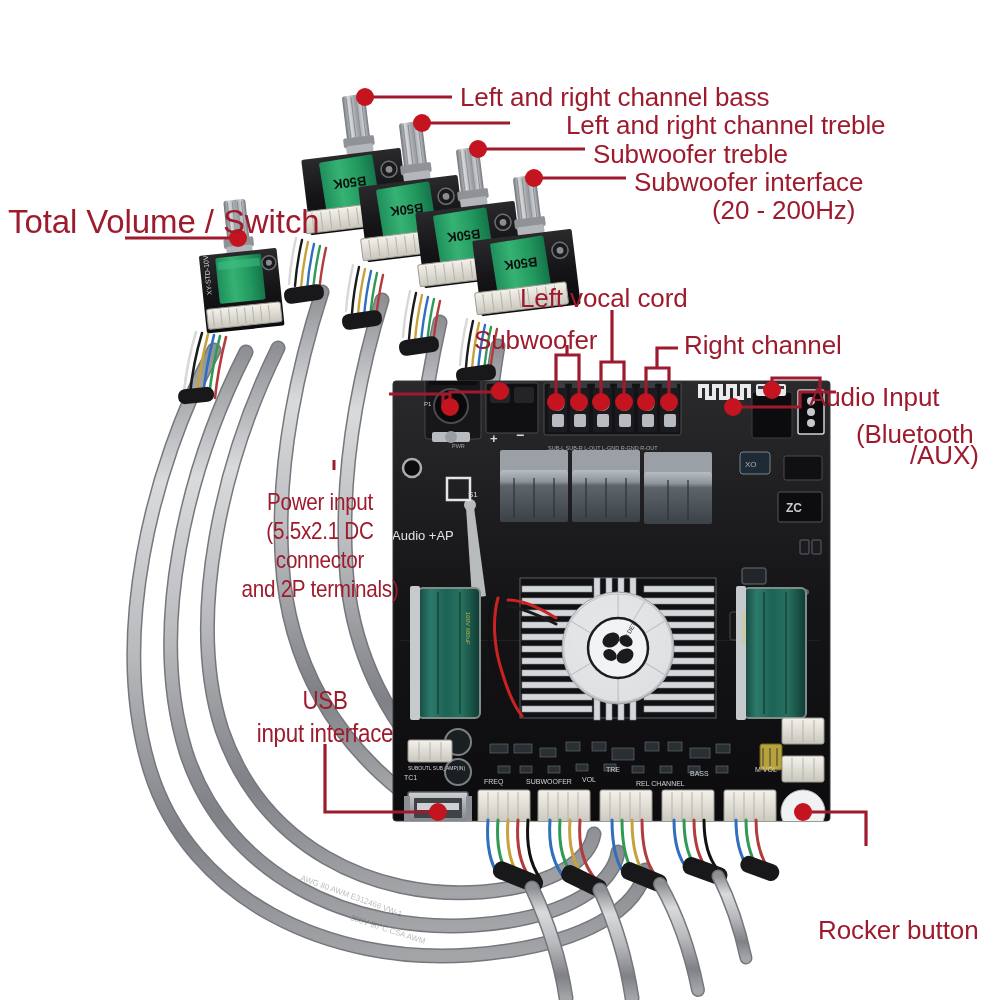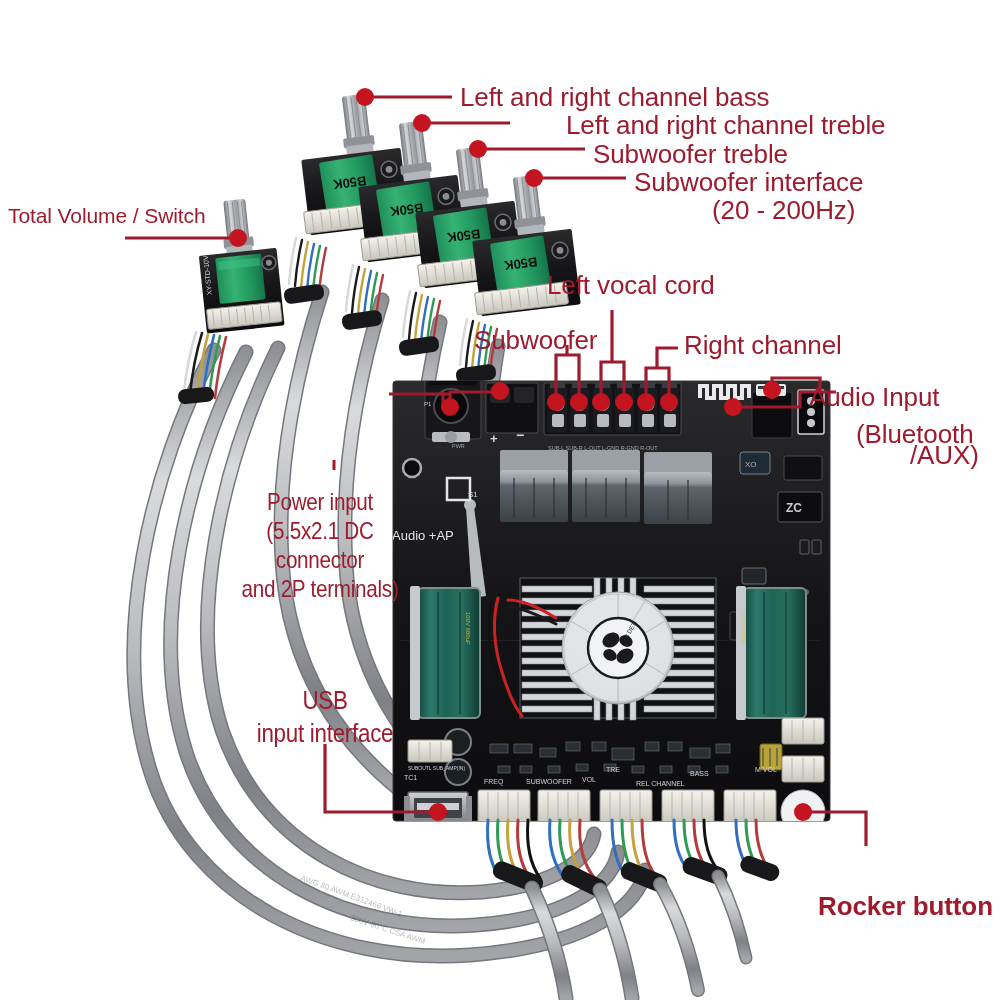--- a/index.html
+++ b/index.html
@@ -5,21 +5,21 @@
   html,body{margin:0;padding:0;background:#ffffff;}
   body{width:1000px;height:1000px;overflow:hidden;font-family:"Liberation Sans",sans-serif;}
   #stage{position:relative;width:1000px;height:1000px;background:#fff;}
   #stage svg.layer{position:absolute;left:0;top:0;width:1000px;height:1000px;}
   .lbl{position:absolute;color:#9e1b2e;font-family:"Liberation Sans",sans-serif;
        white-space:nowrap;line-height:1.12;letter-spacing:-0.1px;}
   .lbl.cond{font-family:"Liberation Sans Narrow","Liberation Sans",sans-serif;
             transform:scaleX(.86);transform-origin:left top;letter-spacing:-0.3px;}
   .lbl.cond.ctr{transform-origin:center top;}
   .s26{font-size:26px;}
-  .s25{font-size:21px;}
+  .s25{font-size:33px;}
   .s24{font-size:24px;}
   .ctr{text-align:center;}
 </style>
 </head>
 <body>
 
 <div id="stage">
 
   <svg class="layer" viewBox="0 0 1000 1000">
     <defs>
@@ -788,31 +788,31 @@
   </svg>
 
   <div class="lbl s26" style="left:460px;top:83px;">Left and right channel bass</div>
   <div class="lbl s26" style="left:518px;top:111px;margin-left:48px;">Left and right channel treble</div>
   <div class="lbl s26" style="left:593px;top:140px;">Subwoofer treble</div>
   <div class="lbl s26" style="left:634px;top:168px;">Subwoofer interface</div>
   <div class="lbl s26" style="left:712px;top:196px;text-align:right;">(20 - 200Hz)</div>
 
   <div class="lbl s25" style="left:8px;top:204px;">Total Volume / Switch</div>
 
-  <div class="lbl s26" style="left:520px;top:271px;margin-left:27px;">Left vocal cord</div>
+  <div class="lbl s26" style="left:520px;top:284px;">Left vocal cord</div>
   <div class="lbl s26" style="left:474px;top:326px;">Subwoofer</div>
   <div class="lbl s26" style="left:684px;top:331px;">Right channel</div>
 
   <div class="lbl s26" style="left:809px;top:383px;">Audio Input</div>
   <div class="lbl s26" style="left:856px;top:412px;margin-top:8px;">(Bluetooth</div>
   <div class="lbl s26" style="left:878px;top:441px;margin-left:32px;">/AUX)</div>
 
   <div class="lbl cond ctr s24" style="left:220px;top:489px;width:200px;text-align:center;">Power input</div>
   <div class="lbl cond ctr s24" style="left:220px;top:518px;width:200px;text-align:center;">(5.5x2.1 DC</div>
   <div class="lbl cond ctr s24" style="left:220px;top:547px;width:200px;text-align:center;">connector</div>
   <div class="lbl cond ctr s24" style="left:220px;top:576px;width:200px;text-align:center;">and 2P terminals)</div>
 
   <div class="lbl cond ctr s26" style="left:225px;top:686px;width:200px;text-align:center;">USB</div>
   <div class="lbl cond ctr s26" style="left:225px;top:719px;width:200px;text-align:center;">input interface</div>
 
-  <div class="lbl s26" style="left:818px;top:892px;font-weight:bold;">Rocker button</div>
+  <div class="lbl s26" style="left:818px;top:916px;">Rocker button</div>
 
 </div>
 
 </body></html>

